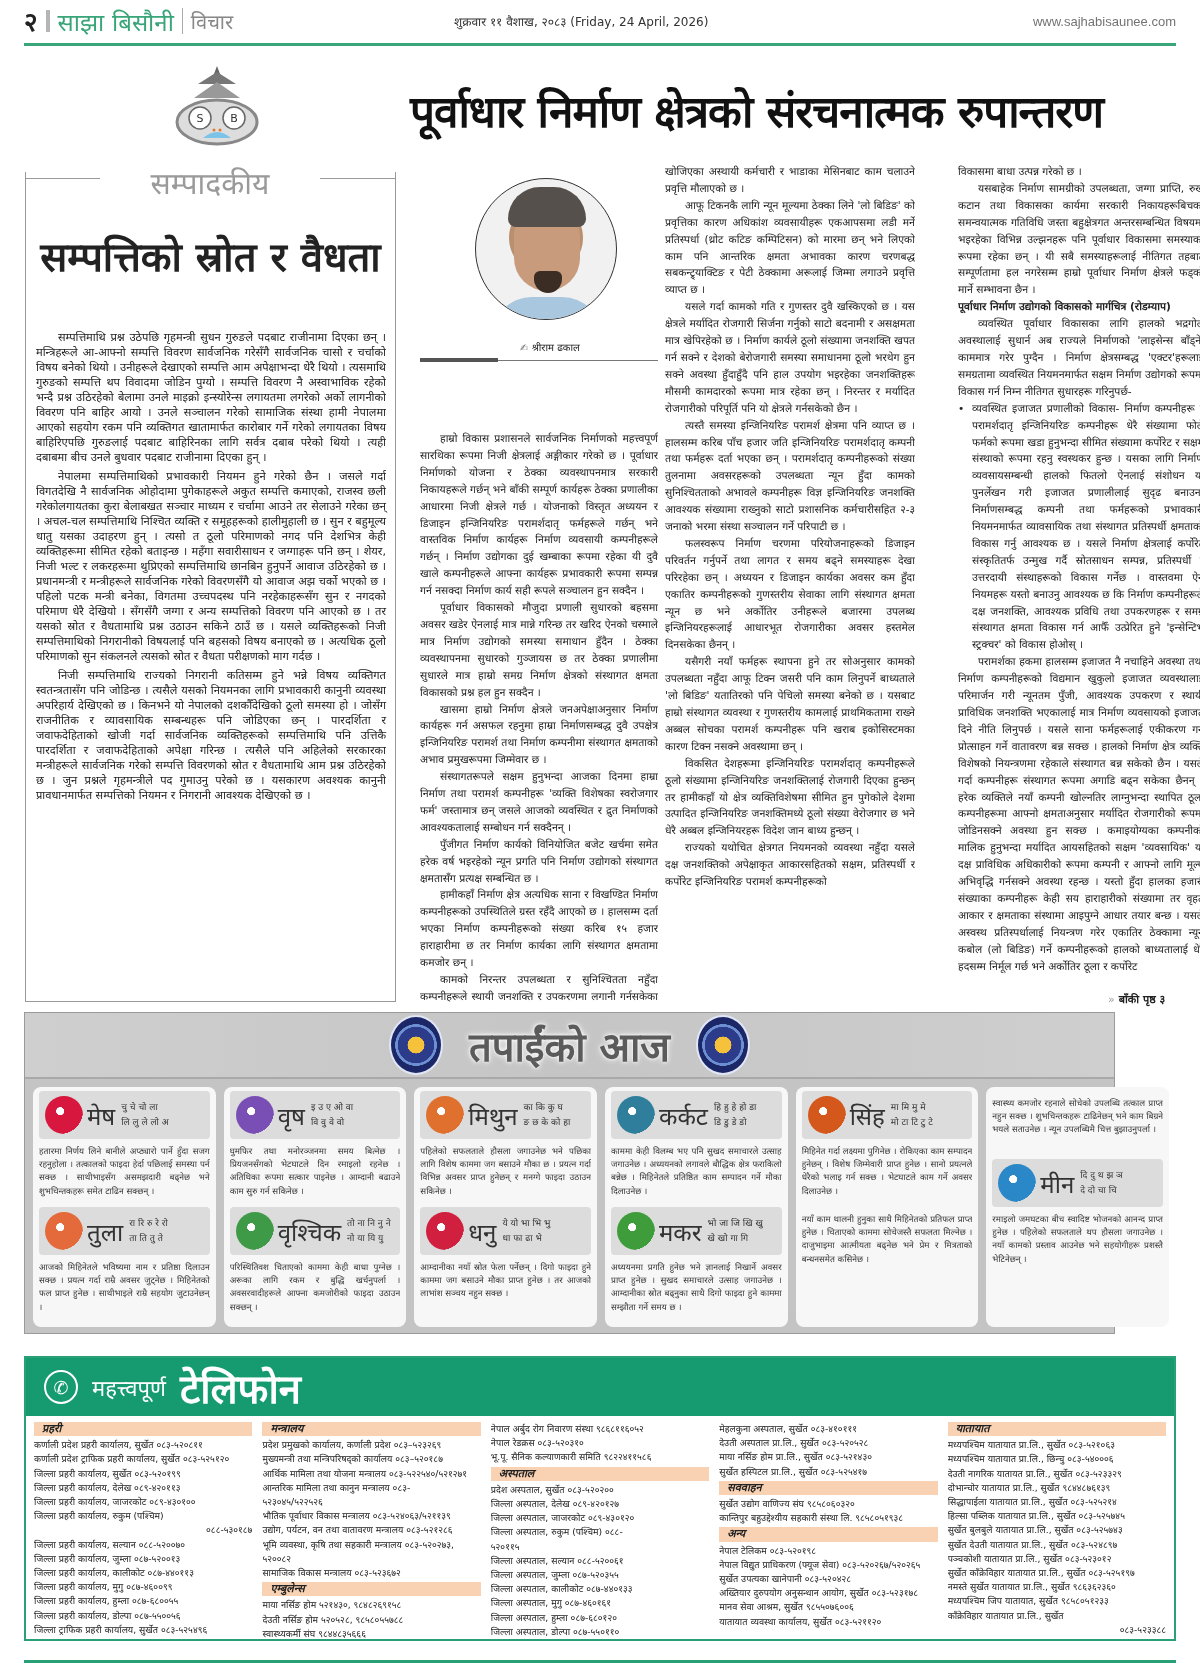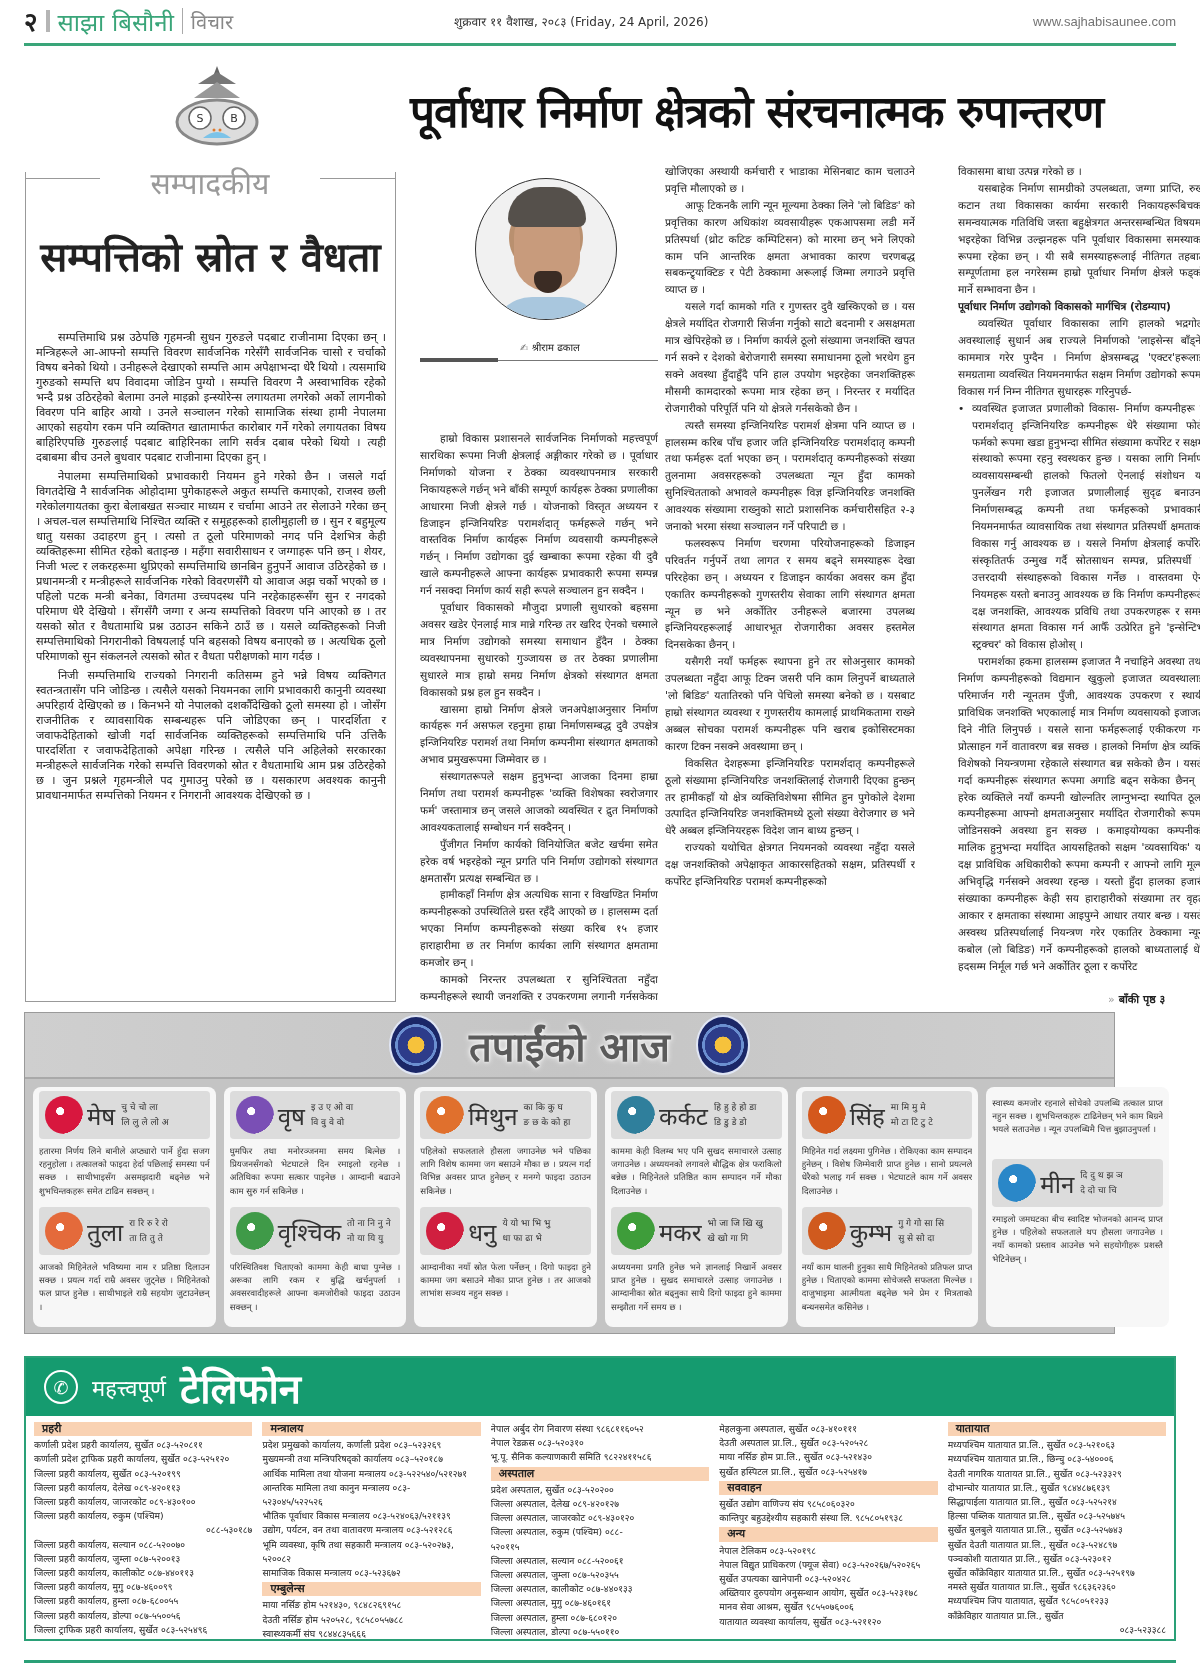--- a/index.html
+++ b/index.html
@@ -62,21 +62,21 @@
   .sign-text { font-size: 8.6px; line-height: 13.2px; color: #333; margin-top: 6px; text-align: justify; height: 54px; overflow: hidden; }
 
   
   .tel { position: absolute; left: 24px; top: 1356px; width: 1152px; height: 285px; border: 2px solid #2aa077; }
   .tel-head { height: 58px; background: #159b6f; display: flex; align-items: center; padding-left: 18px; color: #fff; }
   .phone-ring { width: 34px; height: 34px; border-radius: 50%; border: 2px solid #fff; display: flex; align-items: center; justify-content: center; font-size: 18px; margin-right: 14px; }
   .tel-sub { font-size: 22px; margin-right: 14px; }
   .tel-title { font-size: 40px; font-weight: bold; }
   .tel-body { display: flex; padding: 4px 8px 0 8px; gap: 10px; }
   .tcol { flex: 1; font-size: 9.2px; line-height: 14.2px; color: #222; white-space: nowrap; overflow: hidden; }
-  .tcat { background: #f9d2b3; font-weight: bold; font-size: 11px; padding-left: 8px; margin: 2px 0; }
+  .tcat { background: #f9d2b3; font-weight: bold; font-size: 11px; padding-left: 8px; margin: 2px 0; font-style: italic; }
   .footer-rule { position: absolute; left: 24px; top: 1660px; width: 1152px; height: 3px; background: #2aa077; }
 </style>
 </head>
 <body>
 
 <header class="masthead">
   <span class="page-no">२</span>
   <span class="mh-bar"></span>
   <span class="brand">साझा बिसौनी</span>
   <span class="mh-sep"></span>
@@ -239,25 +239,20 @@
       <div class="sign-col" style="grid-area: 1 / 5 / span 2;">
         <div class="sign">
           <div class="sign-head">
             <span class="sign-icon" style="background: radial-gradient(circle at 40% 40%, rgb(255, 255, 255) 0px, rgb(255, 255, 255) 12%, rgb(212, 88, 28) 13%, rgb(212, 88, 28) 70%, transparent 71%);"></span>
             <span class="sign-name">सिंह</span>
             <span class="sign-letters"><span>मा मि मु मे</span><br><span>मो टा टि टु टे</span></span>
           </div>
           <div class="sign-text">मिहिनेत गर्दा लक्ष्यमा पुगिनेछ । रोकिएका काम सम्पादन हुनेछन् । विशेष जिम्मेवारी प्राप्त हुनेछ । सानो प्रयत्नले धेरैको भलाइ गर्न सक्छ । भेटघाटले काम गर्ने अवसर दिलाउनेछ ।</div>
         </div>
         <div class="sign">
-          <div class="sign-head">
-            <span class="sign-icon" style="background: radial-gradient(circle at 40% 40%, rgb(255, 255, 255) 0px, rgb(255, 255, 255) 12%, rgb(208, 90, 30) 13%, rgb(208, 90, 30) 70%, transparent 71%);"></span>
-            <span class="sign-name">कुम्भ</span>
-            <span class="sign-letters"><span>गु गे गो सा सि</span><br><span>सु से सो दा</span></span>
-          </div>
           <div class="sign-text">नयाँ काम थालनी हुनुका साथै मिहिनेतको प्रतिफल प्राप्त हुनेछ । चिताएको काममा सोचेजस्तै सफलता मिल्नेछ । दाजुभाइमा आत्मीयता बढ्नेछ भने प्रेम र मित्रताको बन्धनसमेत कसिनेछ ।</div>
         </div>
       </div>
       <div class="sign-col" style="grid-area: 1 / 6 / span 2;">
         <div class="sign">
           <div class="sign-text">स्वास्थ्य कमजोर रहनाले सोचेको उपलब्धि तत्काल प्राप्त नहुन सक्छ । शुभचिन्तकहरू टाढिनेछन् भने काम बिग्रने भयले सताउनेछ । न्यून उपलब्धिमै चित्त बुझाउनुपर्ला ।</div>
         </div>
         <div class="sign">
           <div class="sign-head">
             <span class="sign-icon" style="background: radial-gradient(circle at 40% 40%, rgb(255, 255, 255) 0px, rgb(255, 255, 255) 12%, rgb(42, 135, 200) 13%, rgb(42, 135, 200) 70%, transparent 71%);"></span>

